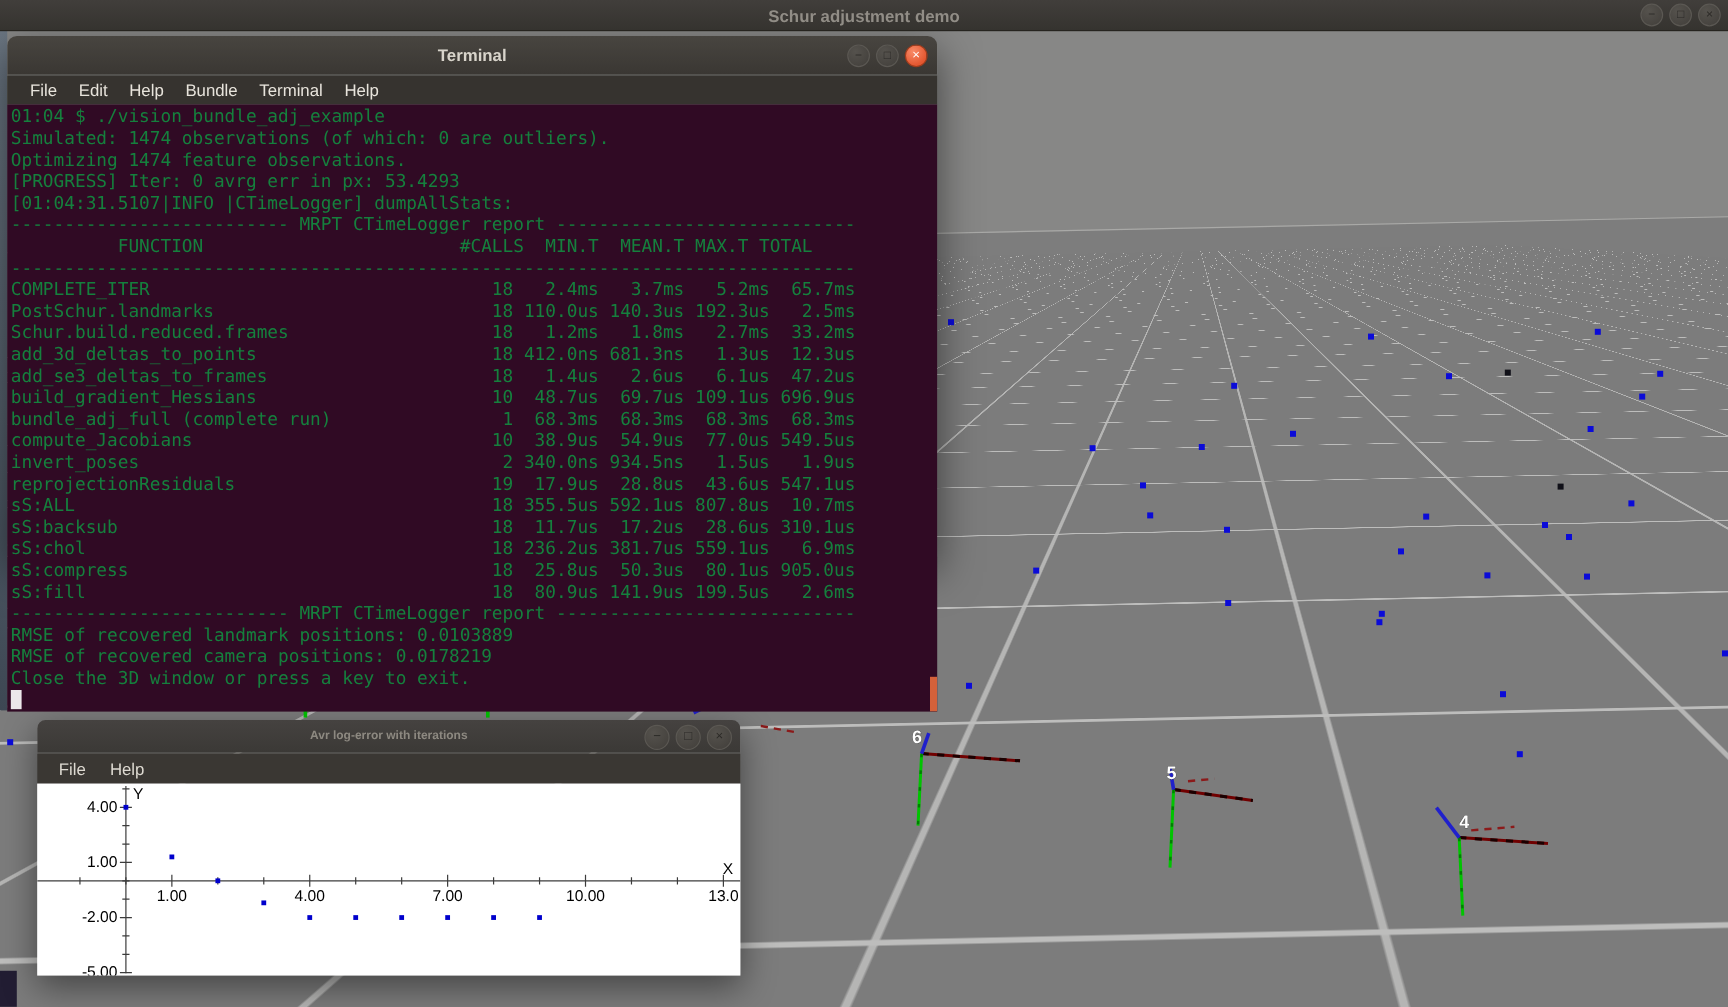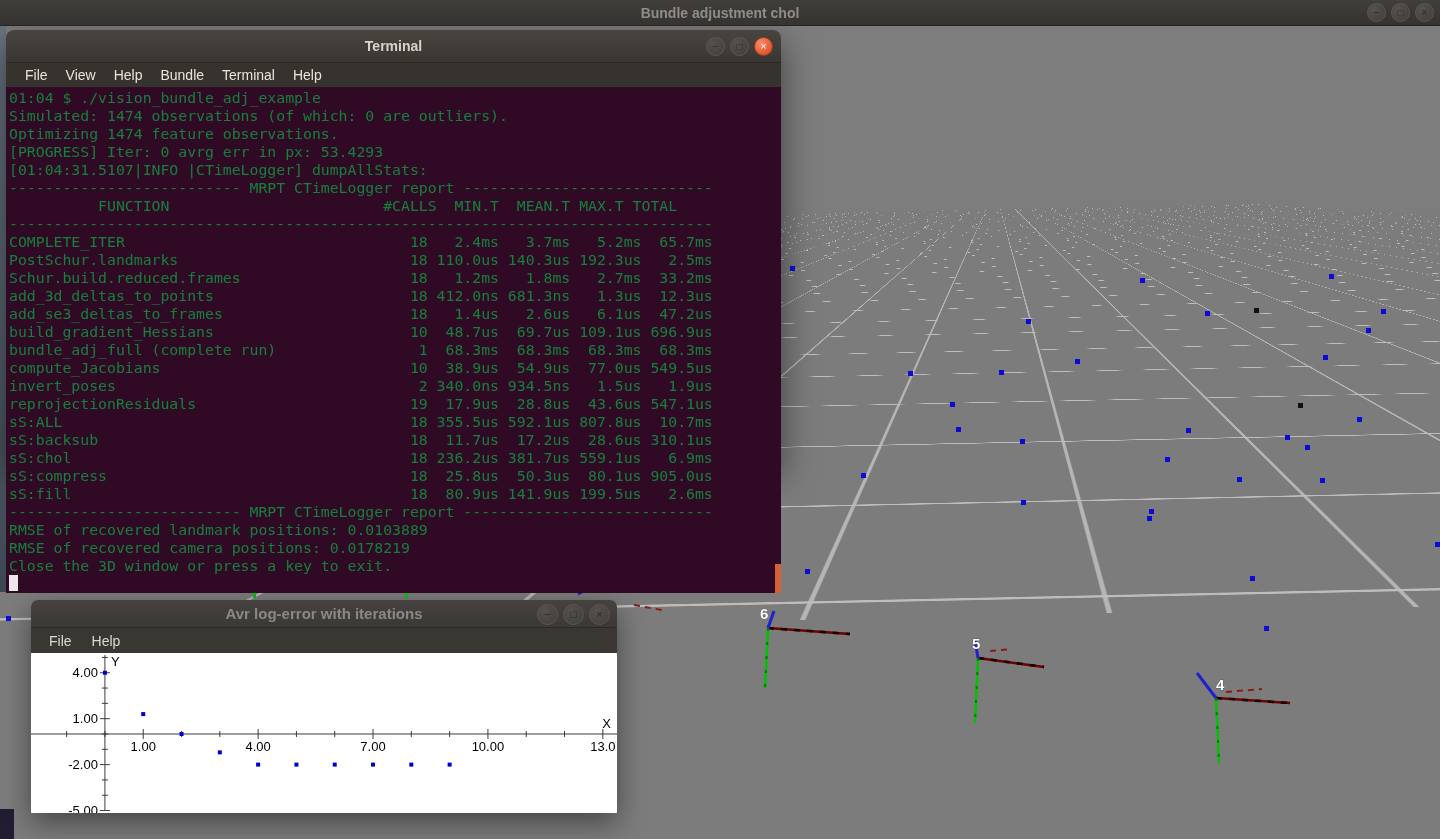--- a/index.html
+++ b/index.html
@@ -58,21 +58,21 @@
     font-size:14.8px;line-height:18px;color:#15803d;white-space:pre;}
   #term-cursor{position:absolute;left:3px;top:488px;width:9px;height:16px;background:#ece8ea;}
   #term-scrollbar{position:absolute;right:0;top:477px;width:6px;height:29px;background:#d4613a;}
 
   
   #plotwin{position:absolute;left:31px;top:600px;width:586px;height:212px;z-index:20;
     box-shadow:0 10px 28px rgba(0,0,0,.45);border-radius:7px 7px 0 0;}
   #plot-titlebar{position:relative;height:27px;border-radius:7px 7px 0 0;
     background:linear-gradient(#454240,#3b3936);border-bottom:1px solid #2c2a27;
     display:flex;align-items:center;justify-content:center;}
-  #plot-titlebar .title{font-weight:bold;font-size:15px;color:#8d8981;}
+  #plot-titlebar .title{font-weight:bold;font-size:10px;color:#8d8981;}
   #plot-titlebar .winbtns{top:4px;right:7px;}
   #plot-titlebar .wbtn{width:19px;height:19px;font-size:11px;}
   #plot-menubar{height:25px;background:#3a3733;display:flex;align-items:center;padding-left:8px;}
   #plot-menubar .mi{color:#ddd9d1;font-size:14px;padding:0 10px;}
   #plot-area{position:relative;width:586px;height:160px;background:#ffffff;}
   #plot-svg{position:absolute;left:0;top:0;}
   #plot-svg text{font-family:"Liberation Sans",sans-serif;font-size:13px;fill:#000;}
 </style>
 </head>
 <body>
@@ -149,40 +149,40 @@
       <svg class="camsvg" width="160" height="130" viewBox="-45 -45 160 130" style="left: 533px; top: 549px;">
         <line x1="56" y1="11" x2="84" y2="16" stroke="#8b1a1a" stroke-width="2" stroke-dasharray="6 5"></line>
         <line x1="0" y1="0" x2="18" y2="-9" stroke="#2020CC" stroke-width="3"></line>
         <text x="-3" y="-7" fill="#fff" stroke="#3a3a3a" stroke-width="0.5" style="font:bold 15px &quot;Liberation Sans&quot;,sans-serif;paint-order:stroke;">7</text>
       </svg>
     </div>
   <div id="darkpatch"></div>
   <div id="sliver"></div>
 
   <div id="main-titlebar">
-    <span class="title">Bundle adjustment chol</span>
+    <span class="title">Schur adjustment demo</span>
     <span class="winbtns">
       <span class="wbtn dim">−</span>
       <span class="wbtn dim">□</span>
       <span class="wbtn dim">×</span>
     </span>
   </div>
 
   <div id="terminal">
     <div id="term-titlebar">
       <span class="title">Terminal</span>
       <span class="winbtns">
         <span class="wbtn dim">−</span>
         <span class="wbtn dim">□</span>
         <span class="wbtn close">×</span>
       </span>
     </div>
     <div id="term-menubar">
       <span class="mi">File</span>
-      <span class="mi">View</span>
+      <span class="mi">Edit</span>
       <span class="mi">Help</span>
       <span class="mi">Bundle</span>
       <span class="mi">Terminal</span>
       <span class="mi">Help</span>
     </div>
     <div id="term-content">
       <pre id="term-pre">01:04 $ ./vision_bundle_adj_example
 Simulated: 1474 observations (of which: 0 are outliers).
 Optimizing 1474 feature observations.
 [PROGRESS] Iter: 0 avrg err in px: 53.4293

